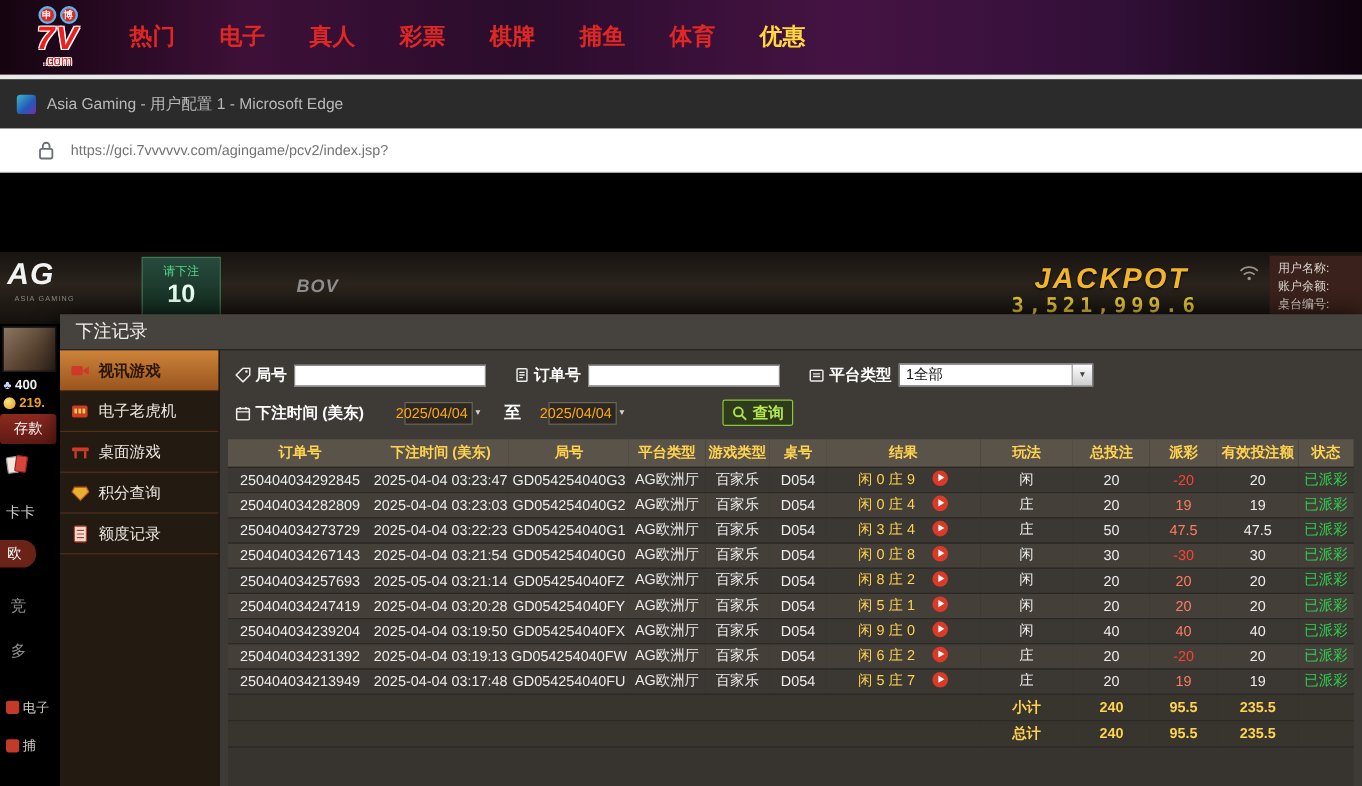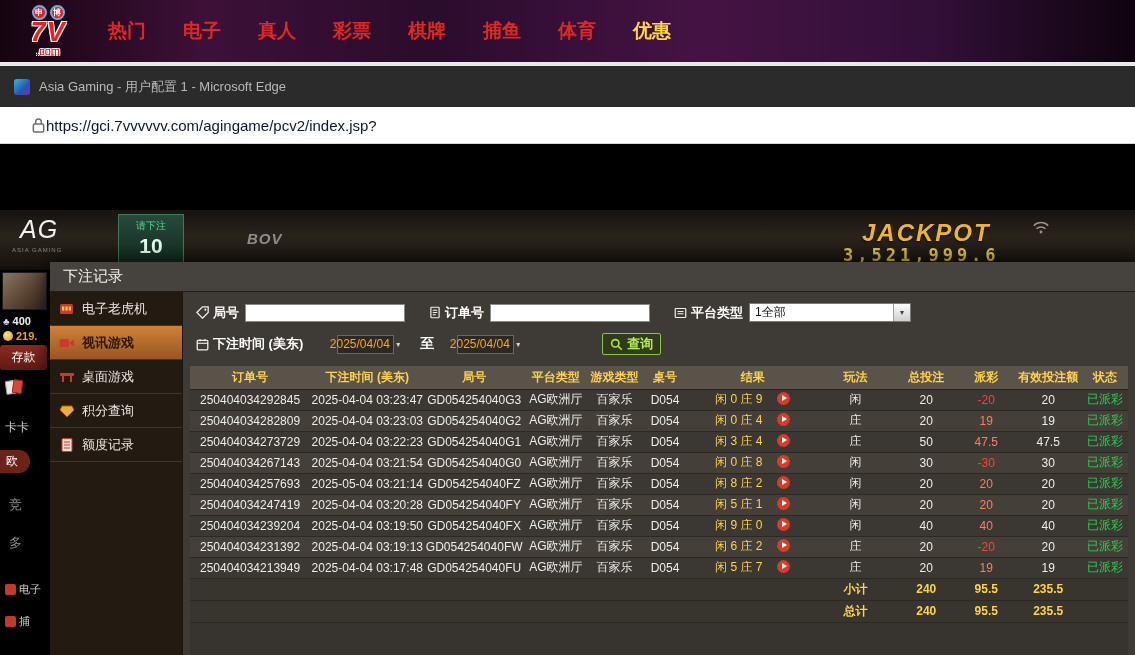--- a/index.html
+++ b/index.html
@@ -19,26 +19,26 @@
   .nav-menu{display:flex;margin-left:28px;gap:37px}
   .nav-item{font-size:19px;font-weight:bold;color:#e02723;cursor:pointer;white-space:nowrap}
   .nav-item.active{color:#ffd83d}
 
   
   .titlebar{position:absolute;top:62px;left:0;width:100%;height:45px;background:#2b2b2b;border-top:4px solid #e9e9e9;display:flex;align-items:center;padding-left:14px}
   .favicon{width:16px;height:16px;border-radius:3px;background:linear-gradient(135deg,#3fb6c9,#2456b8 60%,#7a2fb0);display:inline-block}
   .title-text{color:#b9b9b9;font-size:13px;margin-left:9px}
   .urlbar{position:absolute;top:107px;left:0;width:100%;height:37px;background:#fff;display:flex;align-items:center;border-bottom:1px solid #d8d8d8}
   .urlbar .lock{margin-left:31px}
-  .url-text{color:#0f172a;font-size:15px;margin-left:0}
+  .url-text{color:#737373;font-size:12px;margin-left:13px}
 
   
   .content{position:absolute;top:144px;left:0;width:100%;height:511px;background:#000;overflow:hidden}
   .game-strip{position:absolute;top:66px;left:0;width:100%;height:60px;background:linear-gradient(180deg,#171310,#2b241d 45%,#14100c)}
-  .ag-main{position:absolute;left:20px;top:5px;color:#f2f2f2;font-size:25px;font-weight:400;font-style:italic;letter-spacing:1px}
+  .ag-main{position:absolute;left:6px;top:5px;color:#f2f2f2;font-size:25px;font-weight:700;font-style:italic;letter-spacing:1px}
   .ag-sub{position:absolute;left:12px;top:37px;color:#8f8a84;font-size:6px;letter-spacing:1px}
   .bet-box{position:absolute;left:118px;top:4px;width:66px;height:52px;background:linear-gradient(180deg,#274a3c,#122a1e);border:1px solid #3f7a58;text-align:center}
   .bet-prompt{color:#55d888;font-size:10px;margin-top:4px}
   .bet-count{color:#e9fff1;font-size:21px;font-weight:bold;line-height:26px}
   .bov{position:absolute;left:247px;top:20px;color:#8e8e8e;font-size:15px;font-weight:800;font-style:italic;letter-spacing:1px}
   .jackpot-label{position:absolute;left:862px;top:9px;color:#f2b42d;font-size:24px;font-weight:900;font-style:italic;letter-spacing:2px;text-shadow:0 1px 2px #000}
   .jackpot-value{position:absolute;left:843px;top:35px;color:#e2c23a;font-size:17px;font-weight:bold;letter-spacing:4px;font-family:"DejaVu Sans Mono",monospace}
   .wifi{position:absolute;left:1032px;top:10px}
   .user-panel{position:absolute;left:1058px;top:3px;width:77px;height:54px;background:#3a211b;padding:4px 0 0 7px}
   .up-line{color:#ddd6d0;font-size:10px;line-height:15px;white-space:nowrap}
@@ -149,20 +149,25 @@
       <div class="bov">BOV</div>
       <div class="jackpot-label">JACKPOT</div>
       <div class="jackpot-value">3,521,999.6</div>
       <span class="ic wifi">
           <svg width="18" height="15" viewBox="0 0 20 16">
             <path d="M2 6a11 11 0 0 1 16 0" fill="none" stroke="#9a938c" stroke-width="1.6"></path>
             <path d="M5 9.5a7 7 0 0 1 10 0" fill="none" stroke="#9a938c" stroke-width="1.6"></path>
             <circle cx="10" cy="13" r="1.6" fill="#9a938c"></circle>
           </svg>
         </span>
+      <div class="user-panel">
+          <div class="up-line">用户名称:</div>
+          <div class="up-line">账户余额:</div>
+          <div class="up-line">桌台编号:</div>
+        </div>
     </div>
 
     <div class="left-rail">
       <div class="avatar"></div>
       <div class="bal bal1">
         <span class="bal-ic">♣</span>
         <span>400</span>
       </div>
       <div class="bal bal2">
         <span class="coin"></span>
@@ -195,39 +200,39 @@
           <span class="redsq"></span>
           <span>捕</span>
         </div>
       </div>
 
     <div class="modal">
       <div class="modal-title-bar">
         <span>下注记录</span>
       </div>
       <div class="modal-sidebar">
+          <div class="side-item active">
+            <span class="ic">
+              <svg width="16" height="16" viewBox="0 0 16 16">
+                <rect x="0.5" y="4" width="9.5" height="8" rx="1.5" fill="#cf3a28"></rect>
+                <path d="M10.5 7.2 15 4.5v7l-4.5-2.7z" fill="#cf3a28"></path>
+              </svg>
+            </span>
+            <span>视讯游戏</span>
+          </div>
           <div class="side-item">
             <span class="ic">
               <svg width="16" height="16" viewBox="0 0 16 16">
                 <rect x="1" y="3" width="13" height="10" rx="1.5" fill="#cf3a28"></rect>
                 <rect x="3" y="5.5" width="2.2" height="4" fill="#ffd24f"></rect>
                 <rect x="6.4" y="5.5" width="2.2" height="4" fill="#ffd24f"></rect>
                 <rect x="9.8" y="5.5" width="2.2" height="4" fill="#ffd24f"></rect>
               </svg>
             </span>
             <span>电子老虎机</span>
-          </div>
-          <div class="side-item active">
-            <span class="ic">
-              <svg width="16" height="16" viewBox="0 0 16 16">
-                <rect x="0.5" y="4" width="9.5" height="8" rx="1.5" fill="#cf3a28"></rect>
-                <path d="M10.5 7.2 15 4.5v7l-4.5-2.7z" fill="#cf3a28"></path>
-              </svg>
-            </span>
-            <span>视讯游戏</span>
           </div>
           <div class="side-item">
             <span class="ic">
               <svg width="16" height="16" viewBox="0 0 16 16">
                 <rect x="1" y="4" width="14" height="3" rx="1" fill="#cf3a28"></rect>
                 <rect x="3" y="7" width="2" height="6" fill="#cf3a28"></rect>
                 <rect x="11" y="7" width="2" height="6" fill="#cf3a28"></rect>
               </svg>
             </span>
             <span>桌面游戏</span>

